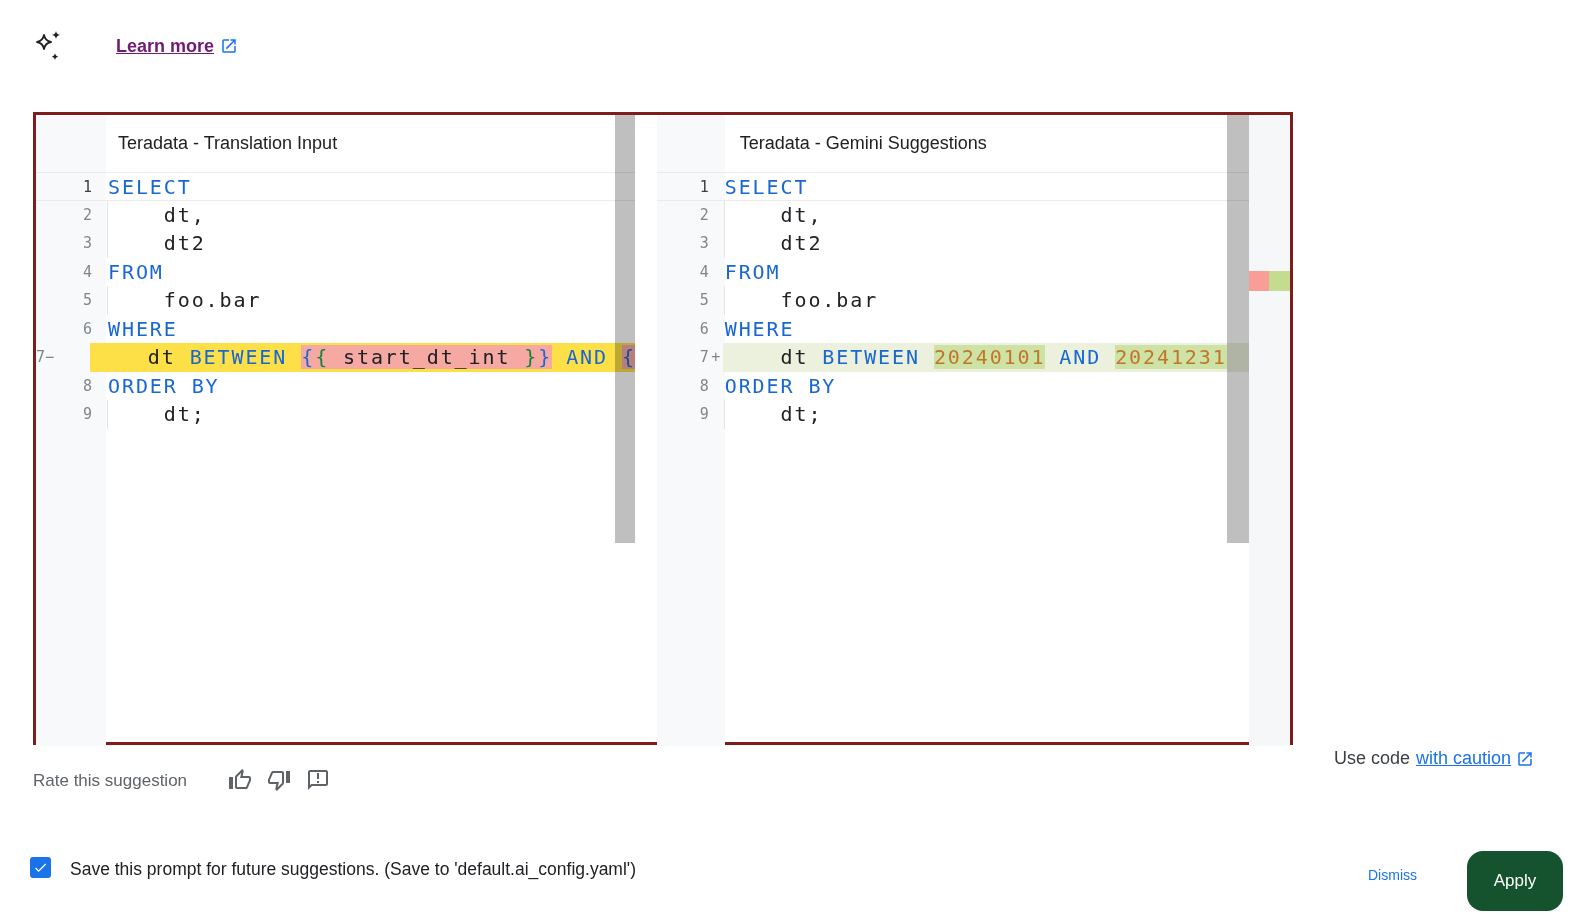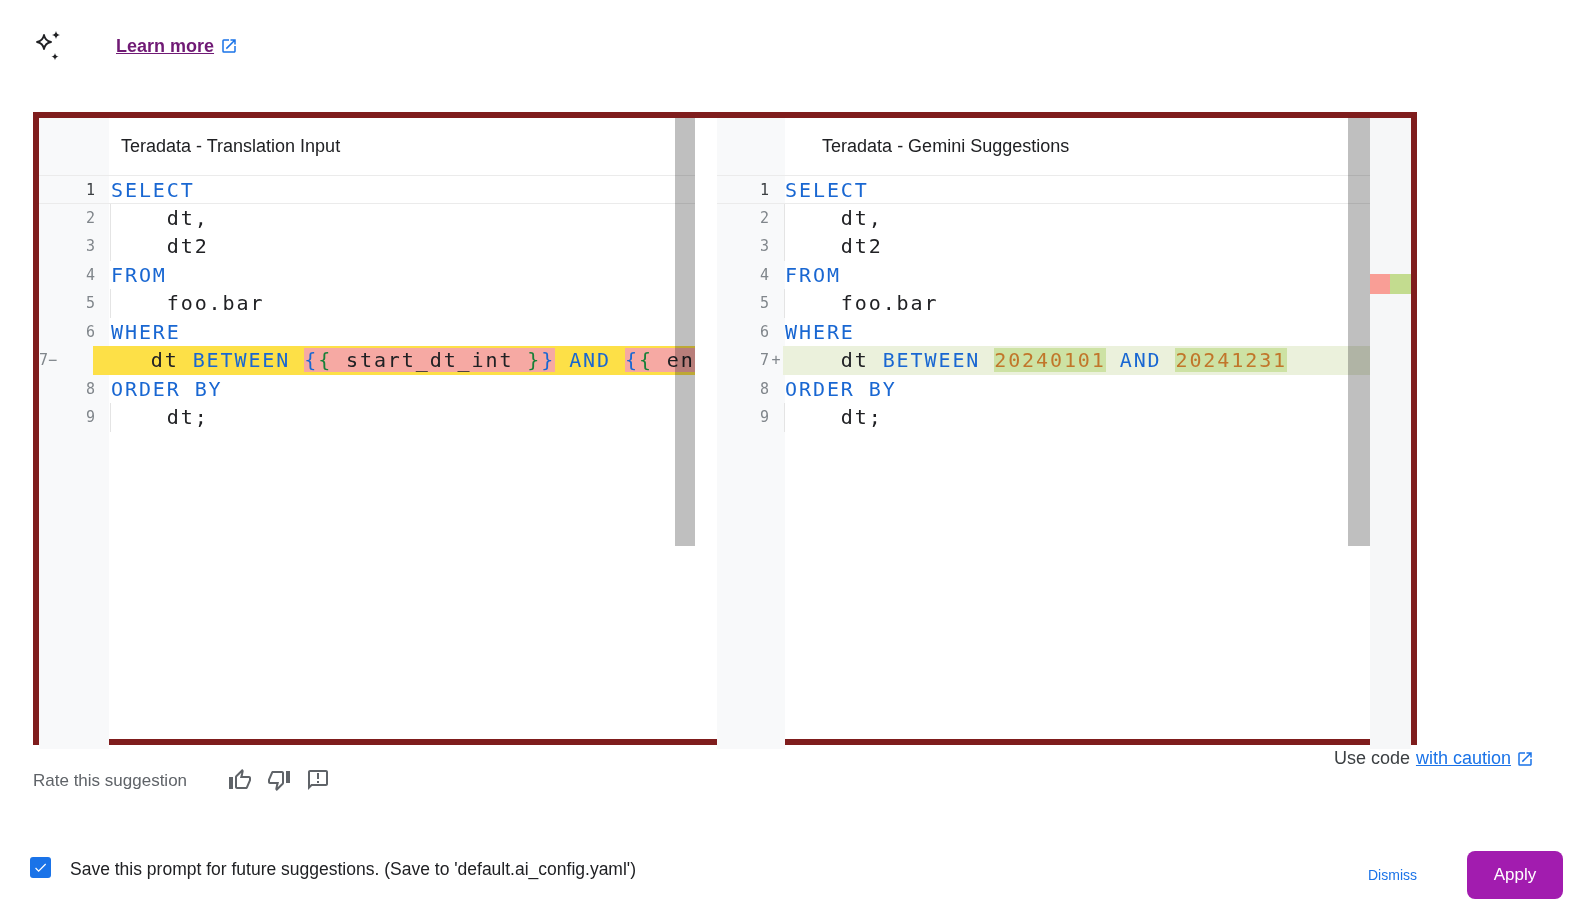--- a/index.html
+++ b/index.html
@@ -9,32 +9,32 @@
 
   
   .top-row { position:absolute; left:33px; top:30px; display:flex; align-items:center; }
   .spark { width:30px; height:32px; margin-right:25px; }
   .page-title { font-size:22px; color:#202124; letter-spacing:.2px; }
   .learn-more { display:flex; align-items:center; margin-left:28px; color:#701a75;
                 font-size:18px; font-weight:700; text-decoration:underline; cursor:pointer; }
   .ext-icon { width:18px; height:18px; margin-left:6px; }
 
   
-  .diff { position:absolute; left:33px; top:112px; width:1384px; height:633px;
-          border:6px solid #7f1d1d; display:flex; background:#fff;gap:22px; }
+  .diff { position:absolute; left:33px; top:112px; width:1260px; height:633px;
+          border:3px solid #7f1d1d; display:flex; background:#fff;gap:22px; }
   .pane { position:relative; height:631px; overflow:hidden; }
   .pane-left  { width:728px; }
   .pane-right { width:770px; }
   .gutter-bg { position:absolute; left:0; top:0; bottom:0; background:#f8f9fa; z-index:0; }
   .pane-left  .gutter-bg { width:70px; }
   .pane-right .gutter-bg { width:68px; }
   .pane-header { position:absolute; top:0; left:0; right:0; height:57px; line-height:57px;
                  font-size:18px; color:#202124; z-index:1; }
   .pane-left  .pane-header { padding-left:82px; }
-  .pane-right .pane-header { padding-left:83px;margin-left:22px; }
+  .pane-right .pane-header { padding-left:83px; }
   .lines { position:absolute; top:57px; left:0; z-index:1; }
   .pane-left  .lines { right:0; }
   .pane-right .lines { right:41px; }
 
   .cl { display:flex; align-items:stretch; height:28.5px; position:relative; }
   .cl .ln, .cl .sign { font-family:"DejaVu Sans Mono", monospace; font-size:15px;
                        color:#80868b; line-height:28.5px; }
   .cl .ln { width:56px; text-align:right; }
   .pane-right .cl .ln { width:52px; }
   .cl .sign { width:14px; text-align:center; }
@@ -75,22 +75,22 @@
 
   
   .checkbox { position:absolute; left:30px; top:857px; width:21px; height:21px;
               background:#1a73e8; border-radius:3px; cursor:pointer;
               display:flex; align-items:center; justify-content:center; }
   .checkbox svg { width:15px; height:15px; }
   .save-label { position:absolute; left:70px; top:859px; font-size:17.5px; color:#202124; }
   .dismiss-btn { position:absolute; left:1340px; top:851px; width:105px; height:48px;
                  background:none; border:none; color:#1a73e8; font-size:14px; font-weight:500;
                  font-family:"Liberation Sans", sans-serif; cursor:pointer; }
-  .apply-btn { position:absolute; left:1467px; top:851px; width:96px; height:48px;
-               background:#a21caf; border:none; border-radius:8px; color:#fff; font-size:17px;
+  .apply-btn { position:absolute; left:1467px; top:851px; width:96px; height:60px;
+               background:#14532d; border:none; border-radius:16px; color:#fff; font-size:17px;
                font-weight:500; font-family:"Liberation Sans", sans-serif; cursor:pointer; }
 </style>
 </head>
 <body>
 
 <div class="page">
 
   <div class="top-row">
     <svg class="spark" viewBox="0 0 30 32">
       <path d="M11 5 C11.8 9.2 13.8 11.2 18 12 C13.8 12.8 11.8 14.8 11 19 C10.2 14.8 8.2 12.8 4 12 C8.2 11.2 10.2 9.2 11 5 Z" fill="none" stroke="#202124" stroke-width="1.8" stroke-linejoin="round"></path>

